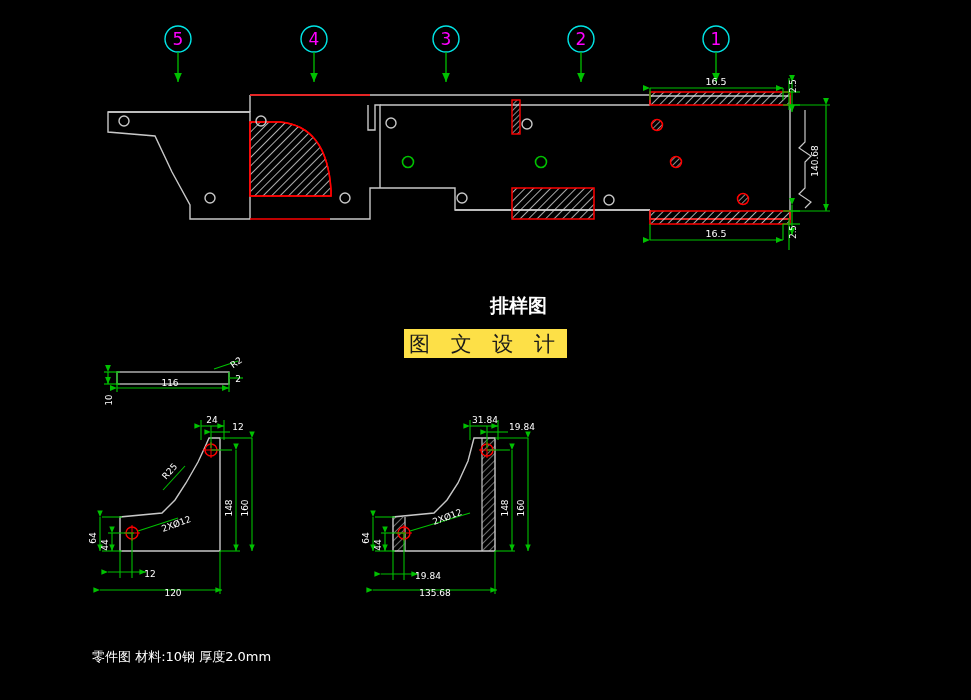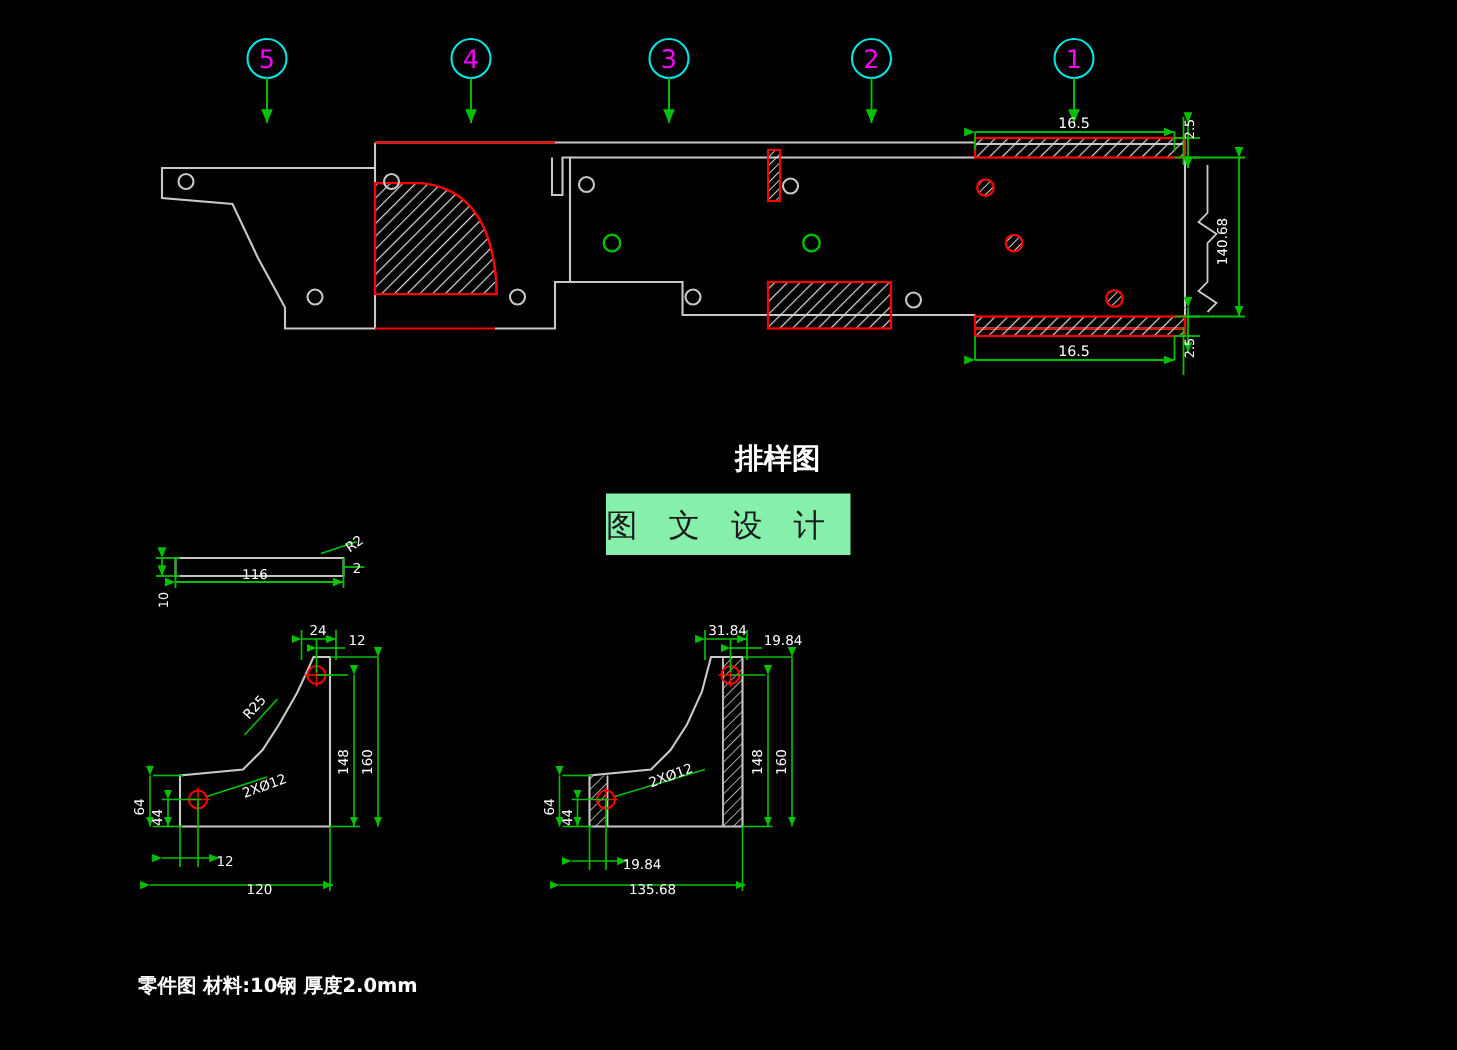--- a/index.html
+++ b/index.html
@@ -1,27 +1,27 @@
 <!DOCTYPE html>
 <html><head>
 <meta charset="utf-8">
 <style>
   html,body{margin:0;padding:0;background:#000;}
   body{width:971px;height:700px;overflow:hidden;
        font-family:"DejaVu Sans","Liberation Sans",sans-serif;}
   #stage{position:relative;width:971px;height:700px;background:#000;}
   svg.cad{position:absolute;left:0;top:0;width:971px;height:700px;}
-  .wm{position:absolute;left:404px;top:329px;width:163px;height:41px;
-      background:#86efac;display:flex;align-items:center;justify-content:flex-start;}
+  .wm{position:absolute;left:404px;top:329px;width:163px;height:29px;
+      background:#fde047;display:flex;align-items:center;justify-content:center;}
   .wm span{font-family:"DejaVu Serif","Liberation Serif",serif;font-size:21px;
            color:#1a1a1a;letter-spacing:7px;font-weight:500;white-space:nowrap;}
   .cap{position:absolute;color:#ffffff;font-family:"DejaVu Sans","Liberation Sans",sans-serif;
        white-space:nowrap;}
   #sheet-title{left:490px;top:293px;font-size:19px;font-weight:bold;}
-  #part-title{left:92px;top:648px;font-size:13px;font-weight:bold;}
+  #part-title{left:92px;top:648px;font-size:13px;font-weight:normal;}
 </style>
 </head>
 <body>
 
 <div id="stage">
 
   <svg class="cad" viewBox="0 0 971 700">
     <defs>
       <pattern id="hatchW" width="6" height="6" patternTransform="rotate(45)" patternUnits="userSpaceOnUse">
         <line x1="0" y1="0" x2="0" y2="6" stroke="#d8d8d8" stroke-width="1.6"></line>

